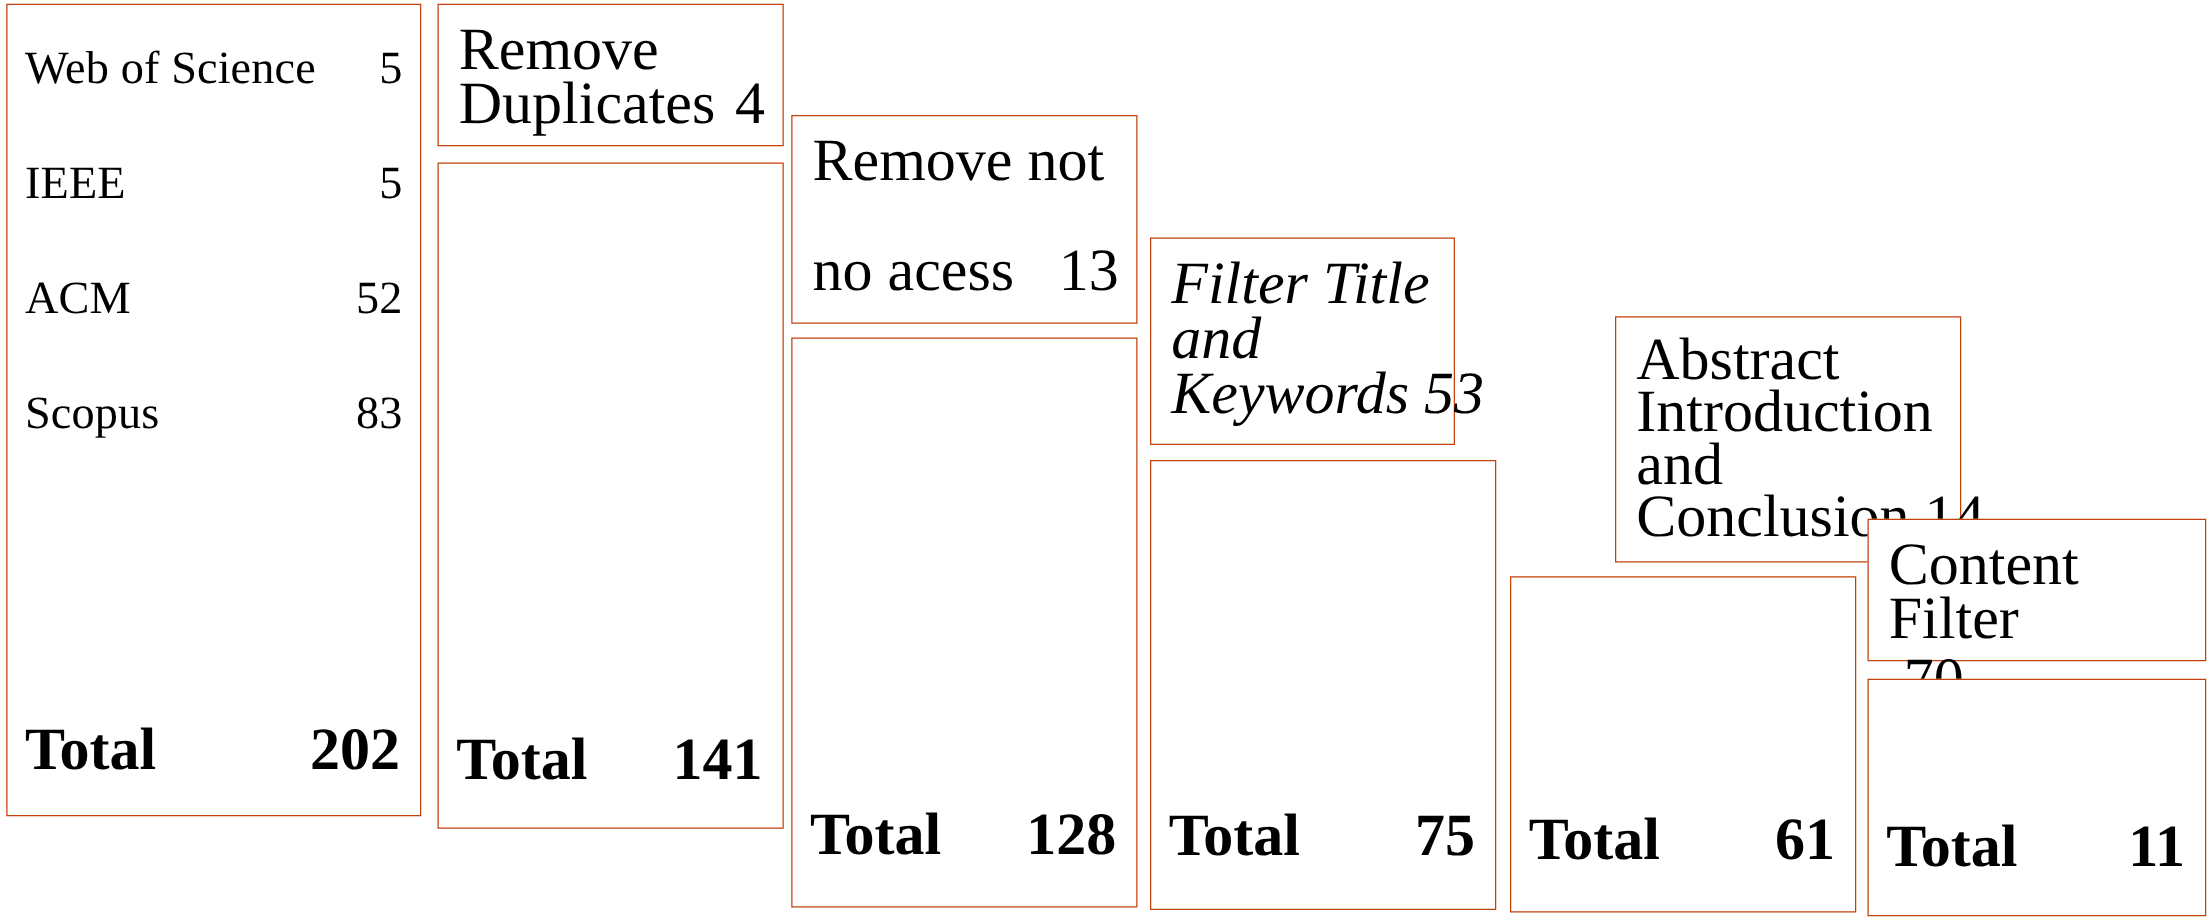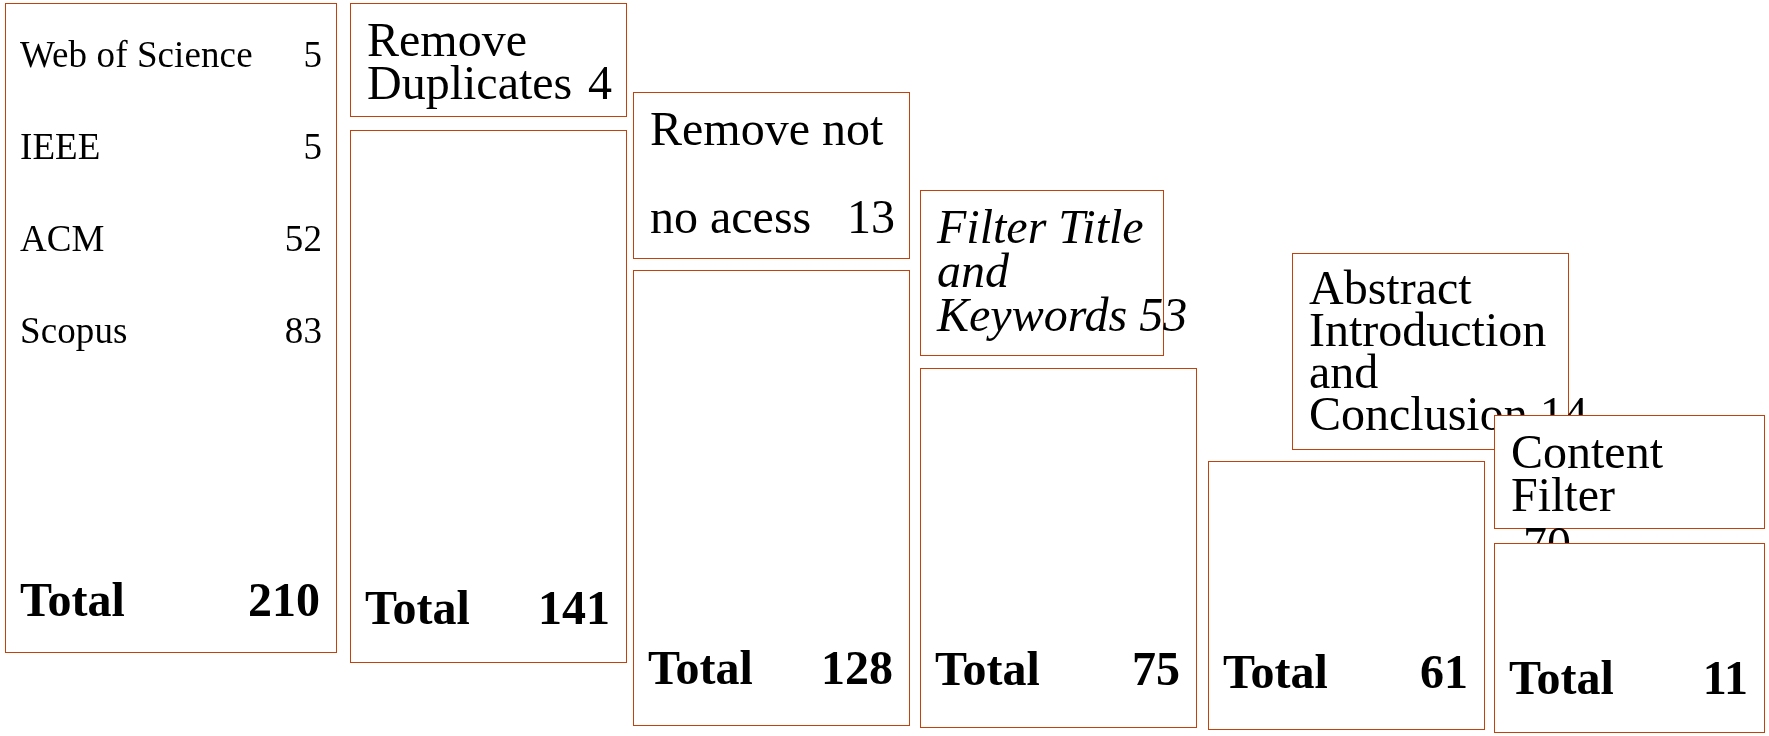--- a/index.html
+++ b/index.html
@@ -98,21 +98,21 @@
         <span class="val">52</span>
       </div>
 
       <div class="row src-row" style="top:308px;">
         <span class="lbl">Scopus</span>
         <span class="val">83</span>
       </div>
 
       <div class="total-row" style="bottom:28px;">
         <span class="lbl">Total</span>
-        <span class="val">210</span>
+        <span class="val">202</span>
       </div>
     </div>
 
     <div class="box" style="left:350px; top:3px; width:277px; height:114px;">
       <div class="hdr-line" style="top:12px;">
         <span class="lbl">Remove</span>
       </div>
       <div class="hdr-line" style="top:55px;">
         <span class="lbl">Duplicates</span>
         <span class="val">4</span>

